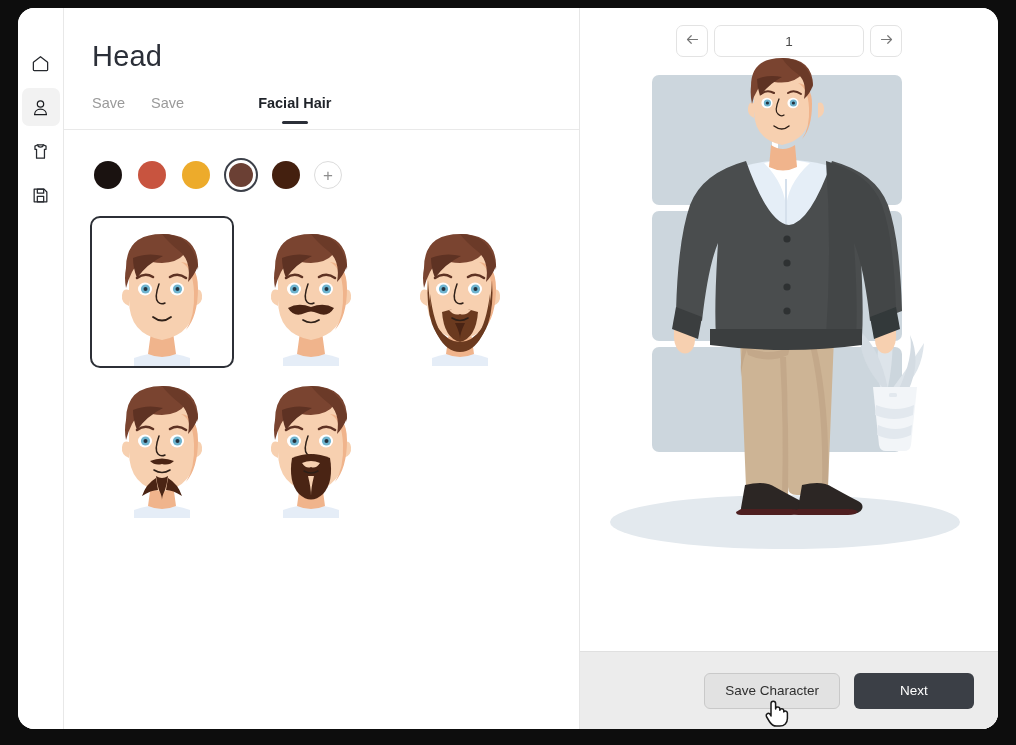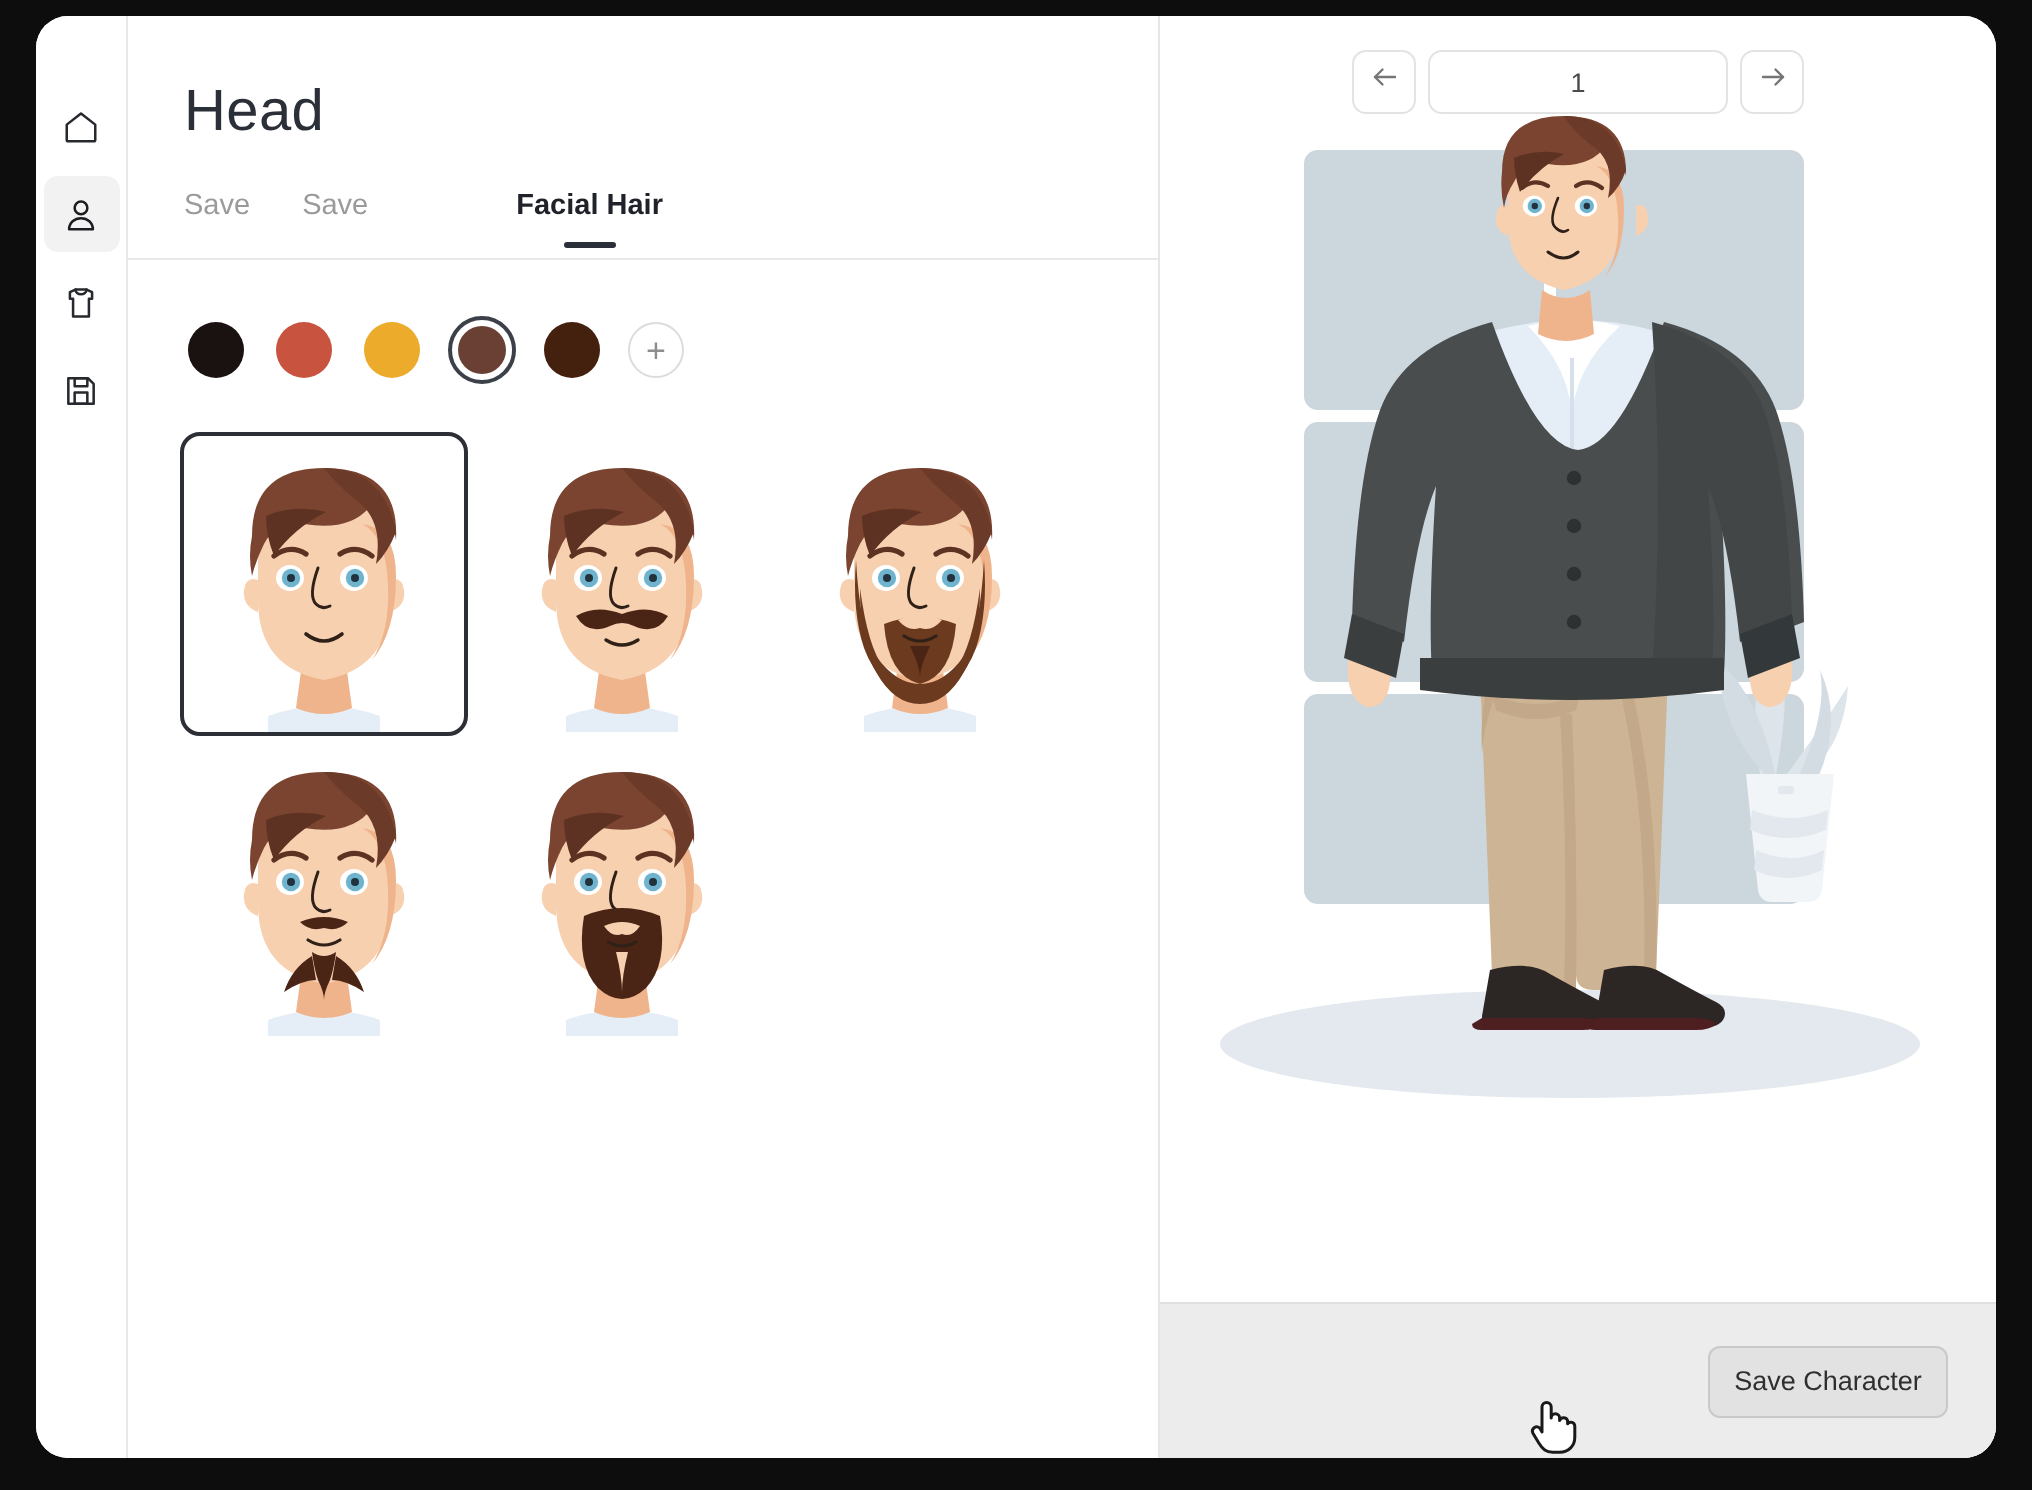--- a/index.html
+++ b/index.html
@@ -208,21 +208,21 @@
     font-size: 13.5px;
     display: flex; align-items: center; justify-content: center;
     cursor: pointer;
     font-family: "Liberation Sans", sans-serif;
     border: none;
   }
   .btn-secondary {
     background: #e2e2e2;
     border: 1px solid #c9c9c9;
     color: #2f2f2f;
-    padding: 0 4px;
+    padding: 0 20px;
     min-width: 120px;
   }
   .btn-primary {
     background: #3b3f46;
     color: #ffffff;
     padding: 0 20px;
     min-width: 120px;
   }
   
   .cursor {
@@ -549,20 +549,21 @@
             <path d="M194 69 q8 6 15 0" stroke="#2f2018" stroke-width="1.5" fill="none" stroke-linecap="round"></path>
             <path d="M171 29 q0 -28 31 -28 q32 0 31 30 q-2 -12 -10 -15 q-9 12 -29 9 q-12 -2 -17 9 q-4 6 -5 13 q-2 -9 -1 -18z" fill="#7a4430"></path>
             <path d="M202 1 q26 0 31 27 q-3 9 -9 14 q4 -19 -9 -27 q-9 -7 -13 -14z" fill="#6b3a28"></path>
             <path d="M177 22 q12 -5 25 -2 q-13 7 -22 19 q-3 -9 -3 -17z" fill="#5e3223"></path>
           </g>
         </svg>
       </div>
 
       <div class="footer">
         <button class="btn btn-secondary">Save Character</button>
+        <button class="btn btn-primary">Next</button>
       </div>
     </section>
   </div>
 
   <div class="cursor">
     <svg width="26" height="32" viewBox="0 0 26 32">
       <path d="M8 20 V7.5 a2.3 2.3 0 0 1 4.6 0 V13 a2.1 2.1 0 0 1 4.2 0 v1.3 a2.1 2.1 0 0 1 4 0 v1.6 a2 2 0 0 1 3.6 1.2 v5.5
                c0 4.2 -3 7.5 -7.6 7.5 h-3.4 c-3.4 0 -5 -1.4 -7 -4.6 l-3 -5 a2.2 2.2 0 0 1 3.4 -2.6z" fill="#ffffff" stroke="#1a1a1a" stroke-width="1.5" stroke-linejoin="round"></path>
     </svg>
   </div>

